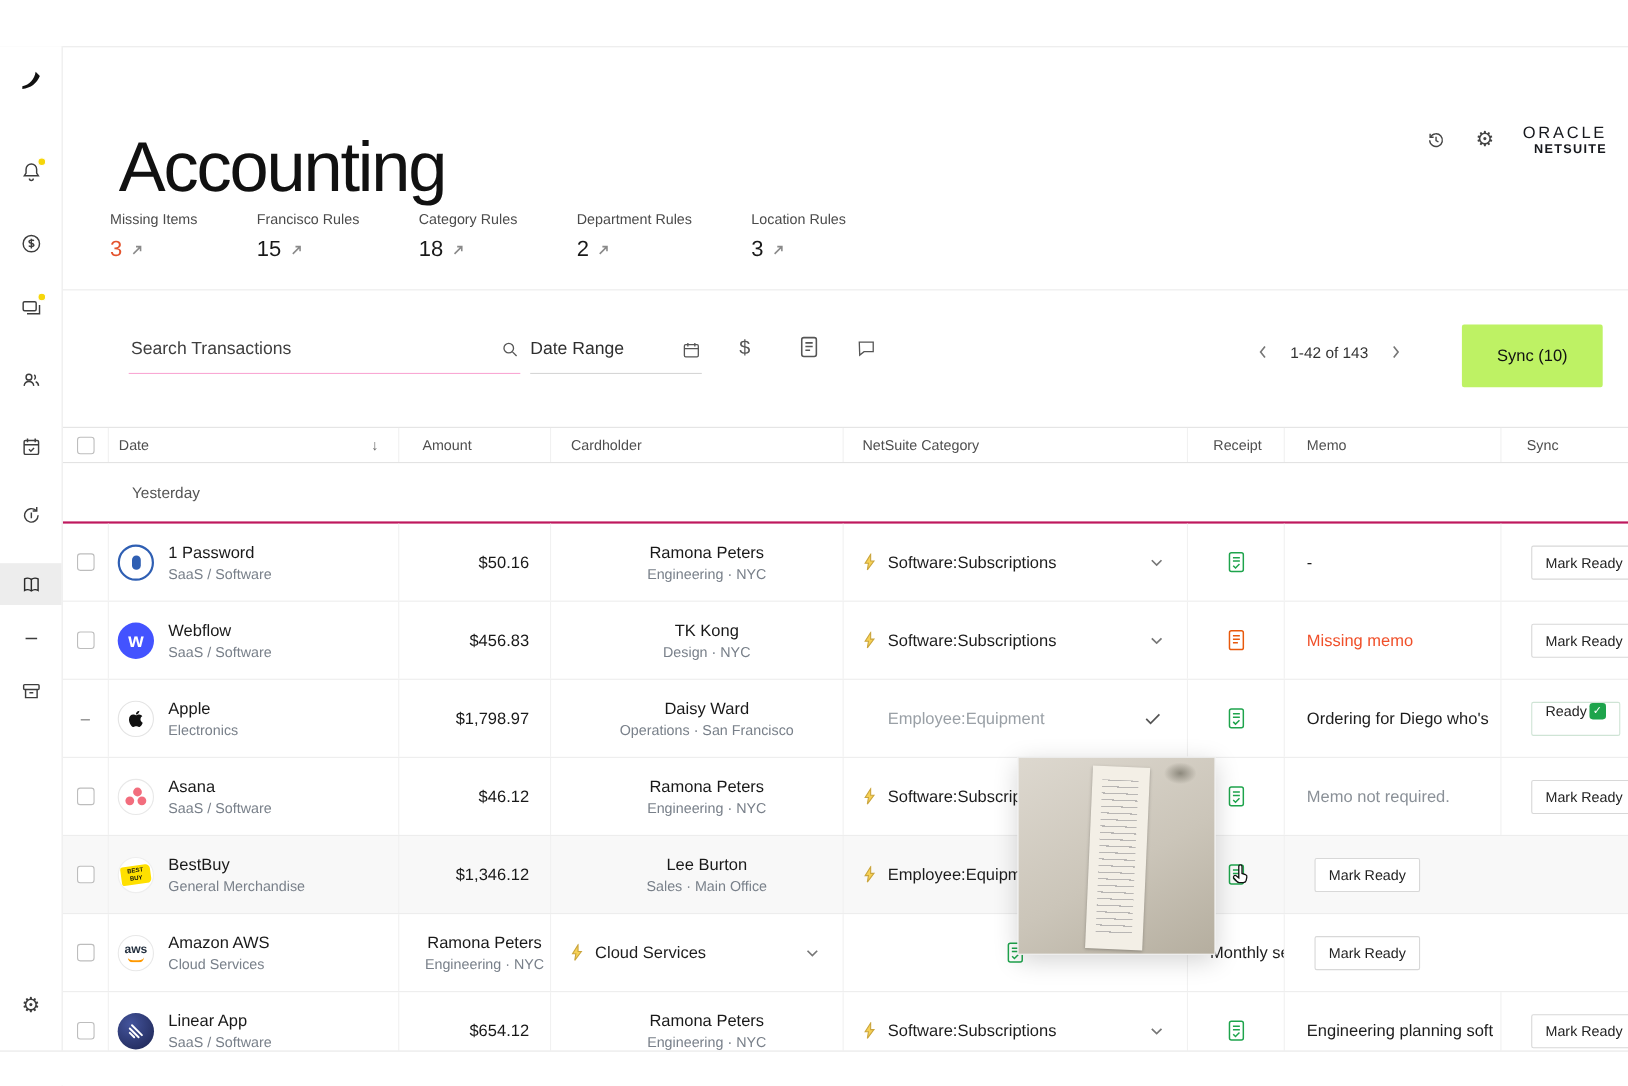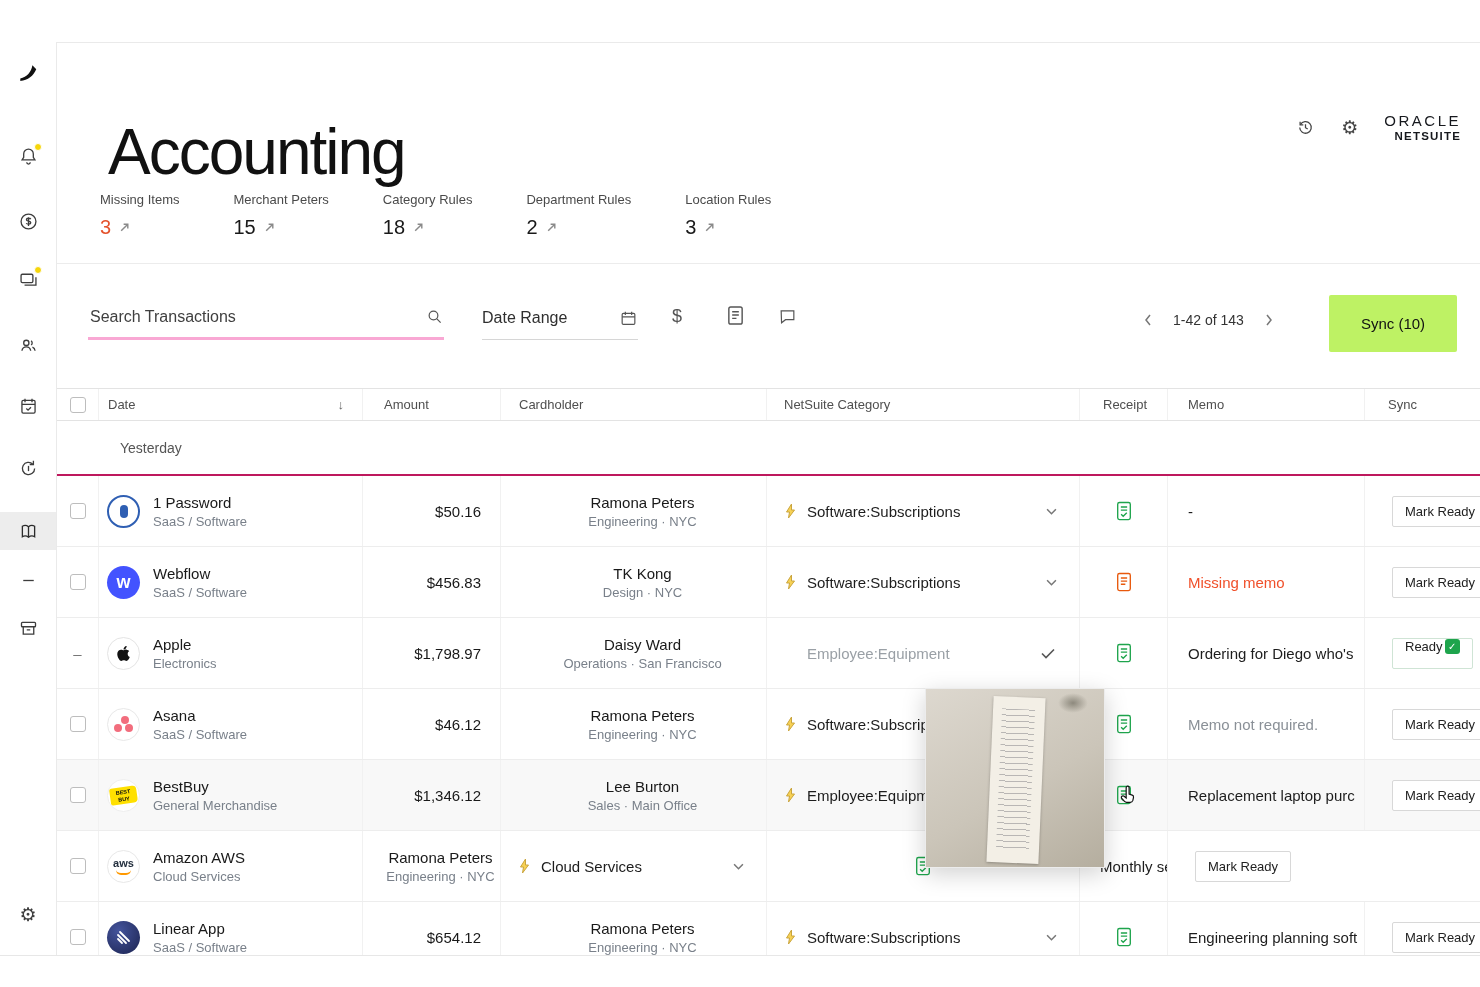--- a/index.html
+++ b/index.html
@@ -32,21 +32,21 @@
 
   
   .stats { position:absolute; left:100px; top:192px; display:flex; gap:54px; }
   .stat-label { font-size:13px; color:#4a4a4a; margin-bottom:9px; }
   .stat-valrow { display:flex; align-items:center; gap:8px; }
   .stat-value { font-size:20px; color:#191919; }
   .stat-value.alert { color:#e4532d; }
   .mid-divider { position:absolute; top:263px; left:57px; right:0; height:1px; background:#ececec; }
 
   
-  .search-wrap { position:absolute; left:88px; top:297px; width:356px; height:43px; border-bottom:3px solid #f9a8d4; display:flex; align-items:center; }
+  .search-wrap { position:absolute; left:117px; top:297px; width:356px; height:43px; border-bottom:1px solid #f9a8d4; display:flex; align-items:center; }
   .search-input { border:none; outline:none; flex:1; font-size:16px; color:#333; font-family:"Liberation Sans",sans-serif; background:transparent; }
   .search-input::placeholder { color:#3f3f3f; opacity:1; }
   .daterange { position:absolute; left:482px; top:297px; width:156px; height:43px; border-bottom:1px solid #d6d6d6; display:flex; align-items:center; justify-content:space-between; cursor:pointer; }
   .daterange-label { font-size:16px; color:#2f2f2f; }
   .tb-icon { position:absolute; top:306px; color:#555; background:none; border:none; padding:0; cursor:pointer; }
   .dollar-glyph { font-size:18px; color:#555; }
   .pagination { position:absolute; left:1140px; top:312px; display:flex; align-items:center; gap:17px; }
   .pg-text { font-size:14px; color:#333; }
   .pg-btn { background:none; border:none; padding:0 4px; color:#777; cursor:pointer; }
   .sync-btn { position:absolute; left:1329px; top:295px; width:128px; height:57px; background:#bef264; border:none; border-radius:2px; font-size:15px; color:#111; font-family:"Liberation Sans",sans-serif; cursor:pointer; }
@@ -220,21 +220,21 @@
   <div class="stat">
     <div class="stat-label">Missing Items</div>
     <div class="stat-valrow">
       <span class="stat-value alert">3</span>
       <svg width="11" height="11" viewBox="0 0 10 10" fill="none" stroke="#8a8a8a" stroke-width="1.3">
           <path d="M2 8 8 2M4.2 2H8v3.8"></path>
         </svg>
     </div>
   </div>
   <div class="stat">
-    <div class="stat-label">Merchant Peters</div>
+    <div class="stat-label">Francisco Rules</div>
     <div class="stat-valrow">
       <span class="stat-value">15</span>
       <svg width="11" height="11" viewBox="0 0 10 10" fill="none" stroke="#8a8a8a" stroke-width="1.3">
           <path d="M2 8 8 2M4.2 2H8v3.8"></path>
         </svg>
     </div>
   </div>
   <div class="stat">
     <div class="stat-label">Category Rules</div>
     <div class="stat-valrow">
@@ -526,21 +526,20 @@
           <path d="M1 1l4 4 4-4"></path>
         </svg>
     </div>
     <div class="c-receipt">
       <svg width="18" height="20" viewBox="0 0 20 22" fill="none" stroke="#1ea44c" stroke-width="1.5">
           <rect x="3" y="1.5" width="14" height="19" rx="2"></rect>
           <path d="M6.5 6.5h7M6.5 10h7"></path>
           <path d="M6.8 14.6l2.3 2.3 4-4"></path>
         </svg>
     </div>
-    <div class="c-memo">Replacement laptop purc</div>
     <div class="c-sync">
         <button class="mark-ready">Mark Ready</button>
       </div>
   </div>
 
   <div class="trow drow">
     <div class="c-check">
         <span class="checkbox"></span>
       </div>
     <div class="c-merchant">

